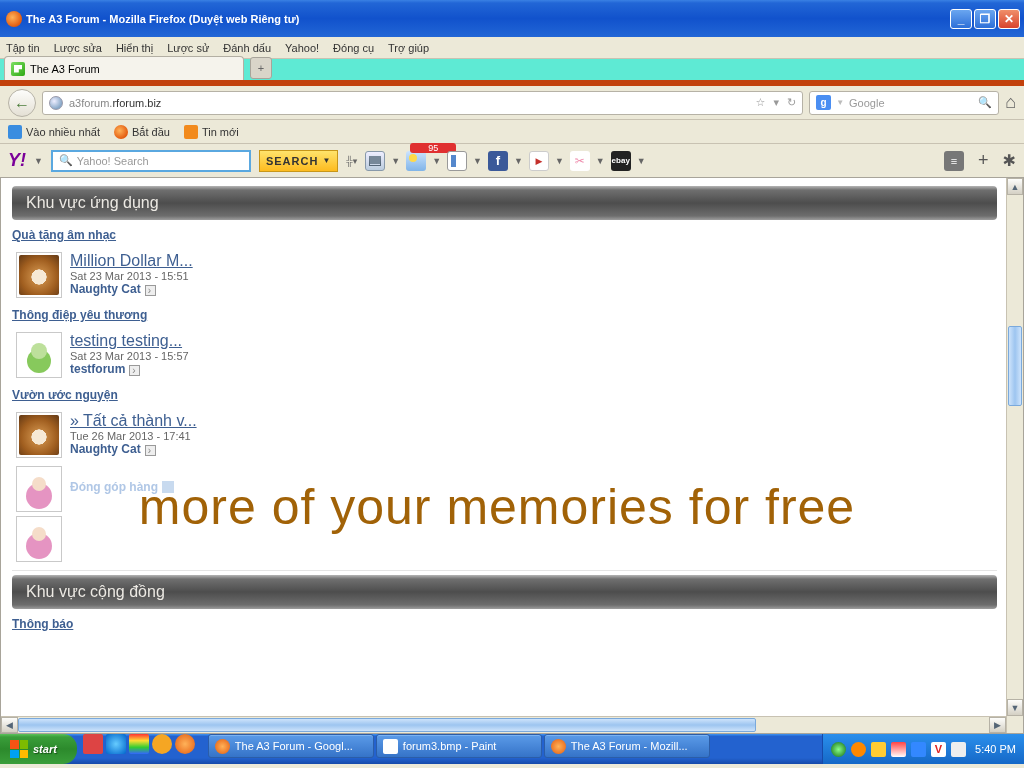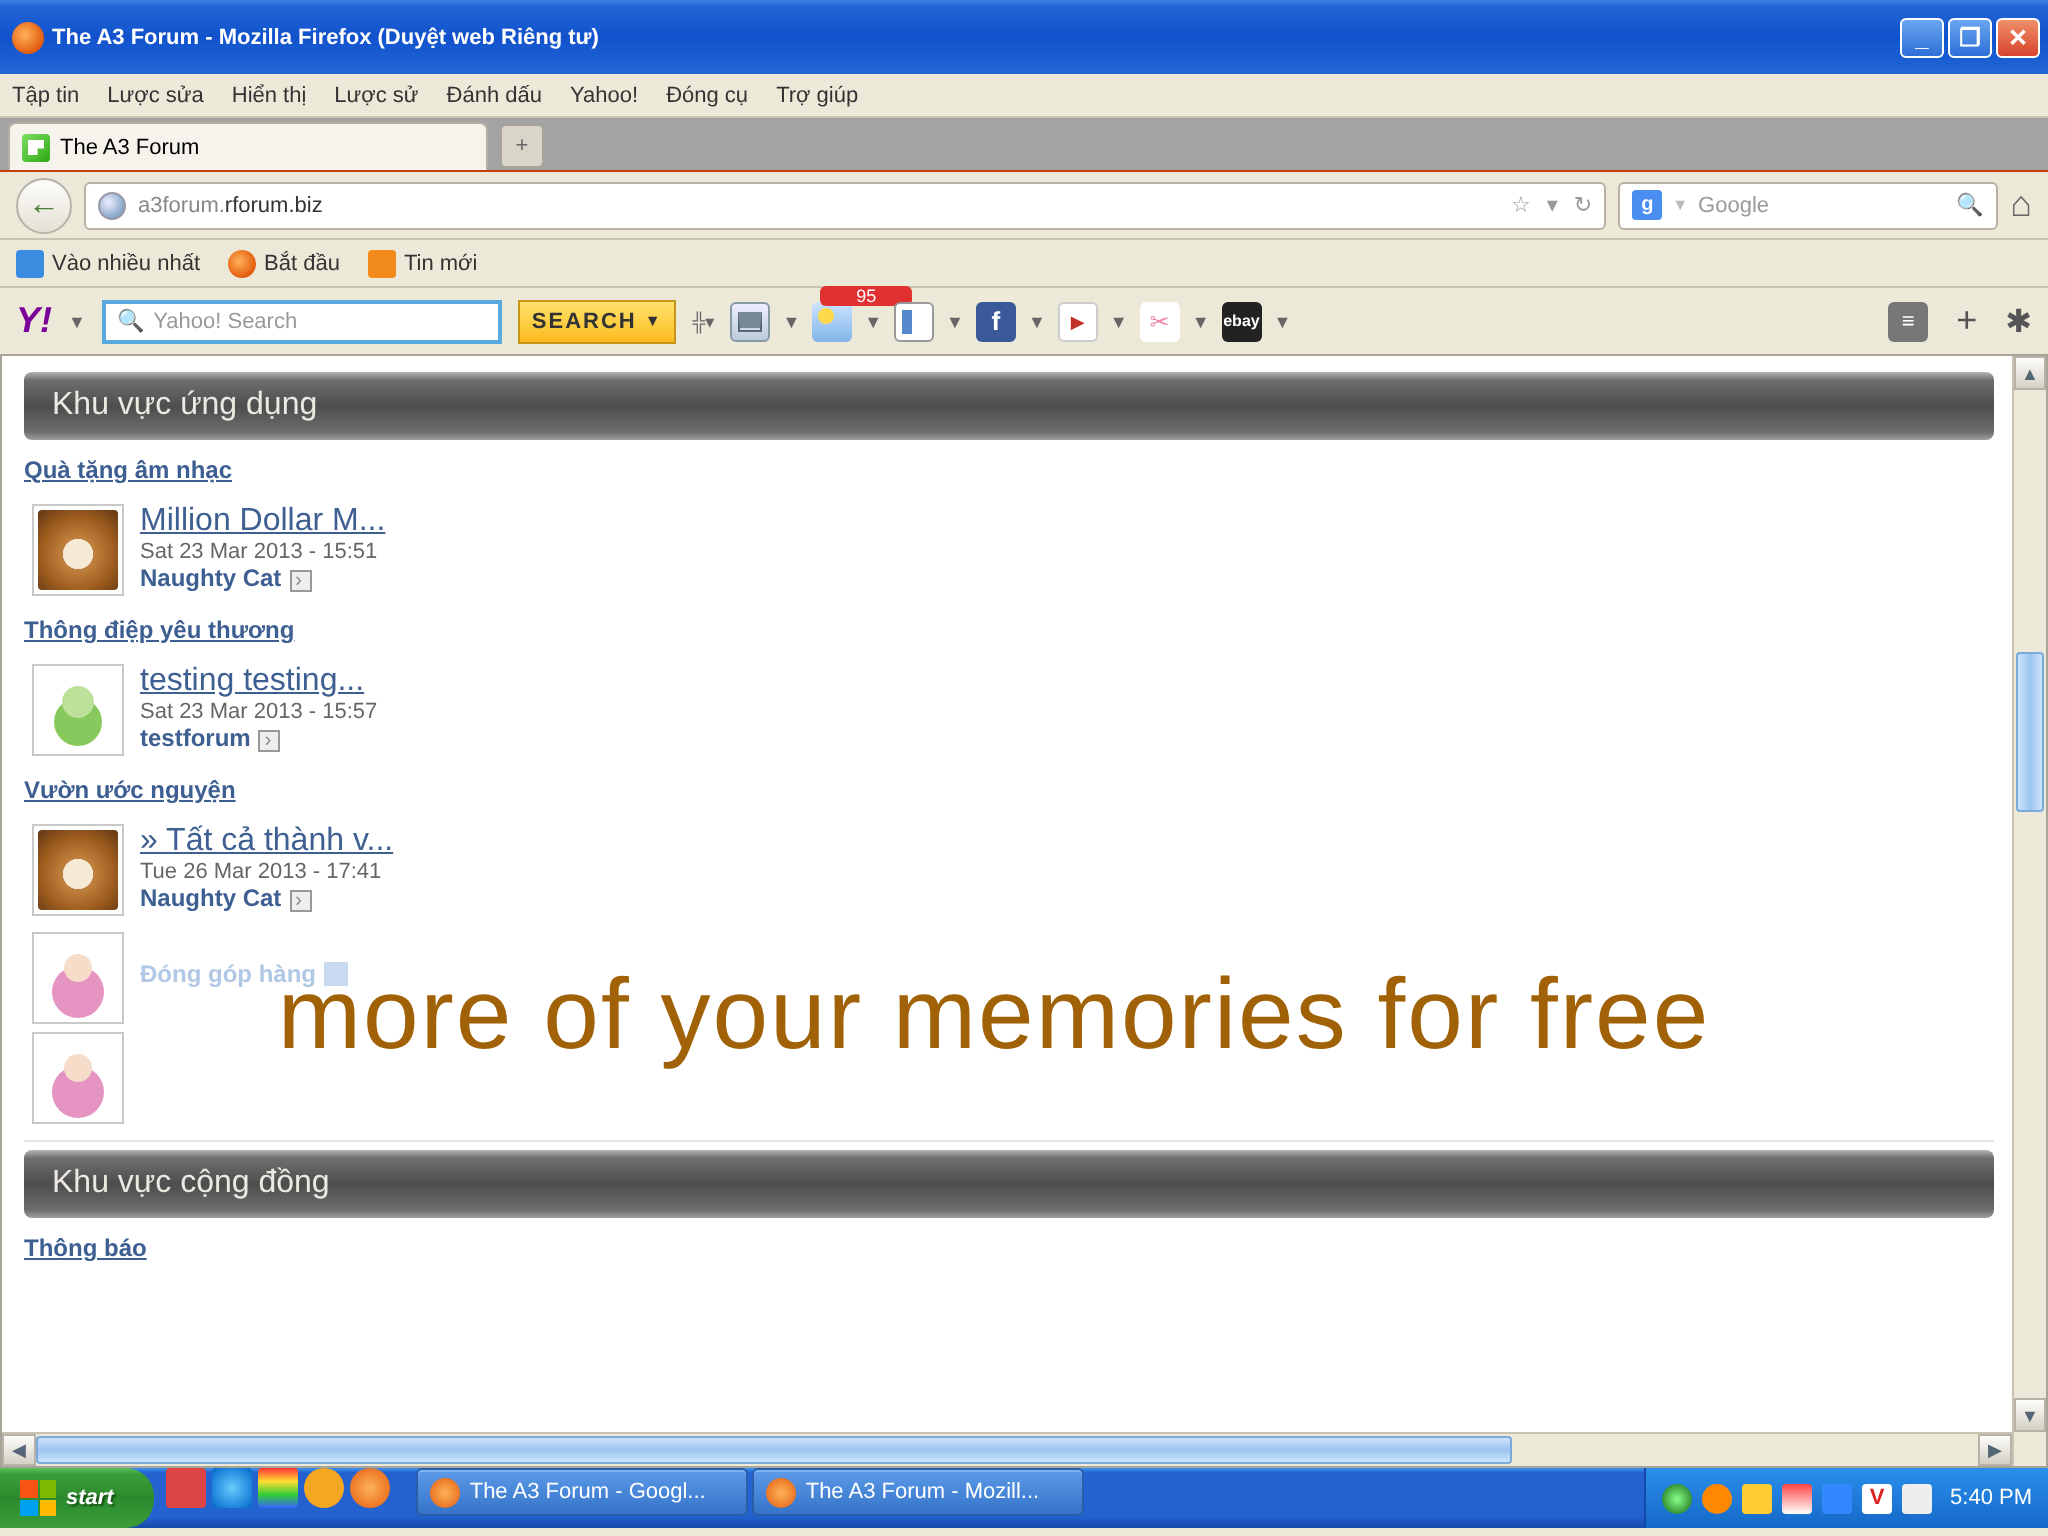--- a/index.html
+++ b/index.html
@@ -12,21 +12,21 @@
 .titlebar .winbtns { display:flex; gap:2px; margin-right:4px; }
 .titlebar .winbtn { width:22px; height:20px; border:1px solid #fff; border-radius:3px; display:flex; align-items:center; justify-content:center; color:#fff; font-size:12px; font-weight:bold; }
 .titlebar .winbtn.min,.titlebar .winbtn.max { background:linear-gradient(#6aa6f0,#2d6fd8); }
 .titlebar .winbtn.close { background:linear-gradient(#f08f6a,#d8432d); }
 
 
 .menubar { height:22px; background:#ece9d8; display:flex; align-items:center; padding:0 6px; gap:14px; color:#333; border-bottom:1px solid #c8c2b2; }
 .menubar span { cursor:default; }
 
 
-.tabstrip { height:27px; background:#a3a3a3; display:flex; align-items:flex-end; padding-left:4px; border-bottom:1px solid #c2410c; }
+.tabstrip { height:27px; background:#5eead4; display:flex; align-items:flex-end; padding-left:4px; border-bottom:6px solid #c2410c; }
 .browser-tab { height:24px; background:#f5f3ec; border:1px solid #b3afa3; border-bottom:none; border-top-left-radius:4px; border-top-right-radius:4px; display:flex; align-items:center; padding:0 30px 0 6px; gap:5px; min-width:240px; }
 .browser-tab .tabicon { width:14px; height:14px; background:linear-gradient(135deg,#7de063,#2fa814); border-radius:2px; position:relative; }
 .browser-tab .tabicon::after { content:""; position:absolute; inset:3px; background:#fff; clip-path:polygon(0 0,100% 0,100% 60%,60% 60%,60% 100%,0 100%);}
 .newtab-btn { width:22px; height:22px; background:#d9d5c9; border:1px solid #a8a49a; border-radius:3px; display:flex; align-items:center; justify-content:center; margin:0 0 1px 6px; color:#666; }
 
 
 .navbar { height:34px; background:#ece9d8; display:flex; align-items:center; padding:0 8px; gap:6px; border-bottom:1px solid #c8c2b2; }
 .back-btn { width:28px; height:28px; border:1px solid #b6b2a6; border-radius:50%; background:linear-gradient(#fdfdfb,#e4e0d4); display:flex; align-items:center; justify-content:center; color:#4a7c3a; font-size:16px; }
 .urlbar { flex:1; height:24px; background:#fff; border:1px solid #b6b2a6; border-radius:3px; display:flex; align-items:center; padding:0 6px; gap:6px; }
 .urlbar .globe { width:14px; height:14px; border-radius:50%; background:radial-gradient(circle at 35% 35%,#eef,#88a8c8 70%); border:1px solid #99a; }
@@ -308,20 +308,24 @@
     <span class="qli" style="background:linear-gradient(#f33,#fd3,#3c3,#36f)"></span>
     <span class="qli" style="background:#f5a623;border-radius:50%"></span>
     <span class="qli" style="background:radial-gradient(circle,#ffb259,#e35b0f);border-radius:50%"></span>
   </div>
   <div style="width:6px"></div>
   <div class="taskbtn">
       <span class="tic" style="background:radial-gradient(circle,#ffb259,#e35b0f);border-radius:50%"></span>
       <span>The A3 Forum - Googl...</span>
     </div>
   <div class="taskbtn">
+      <span class="tic" style="background:#fff"></span>
+      <span>forum3.bmp - Paint</span>
+    </div>
+  <div class="taskbtn">
       <span class="tic" style="background:radial-gradient(circle,#ffb259,#e35b0f);border-radius:50%"></span>
       <span>The A3 Forum - Mozill...</span>
     </div>
   <div class="systray">
     <span class="sic" style="background:radial-gradient(#8f8,#161);border-radius:50%"></span>
     <span class="sic" style="background:#f80;border-radius:50%"></span>
     <span class="sic" style="background:#fc3"></span>
     <span class="sic" style="background:linear-gradient(#f44,#fff)"></span>
     <span class="sic" style="background:#38f"></span>
     <span class="sic" style="background:#fff;color:#d22;display:flex;align-items:center;justify-content:center;font-weight:bold">V</span>

